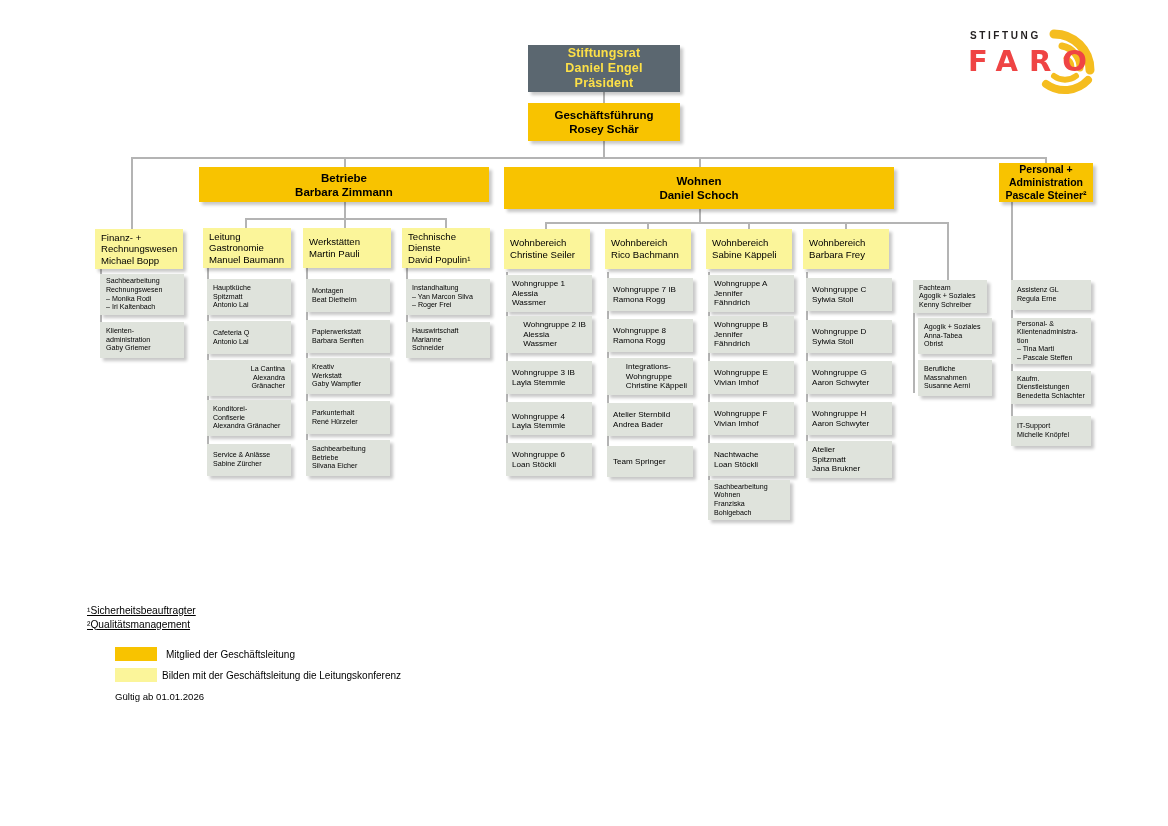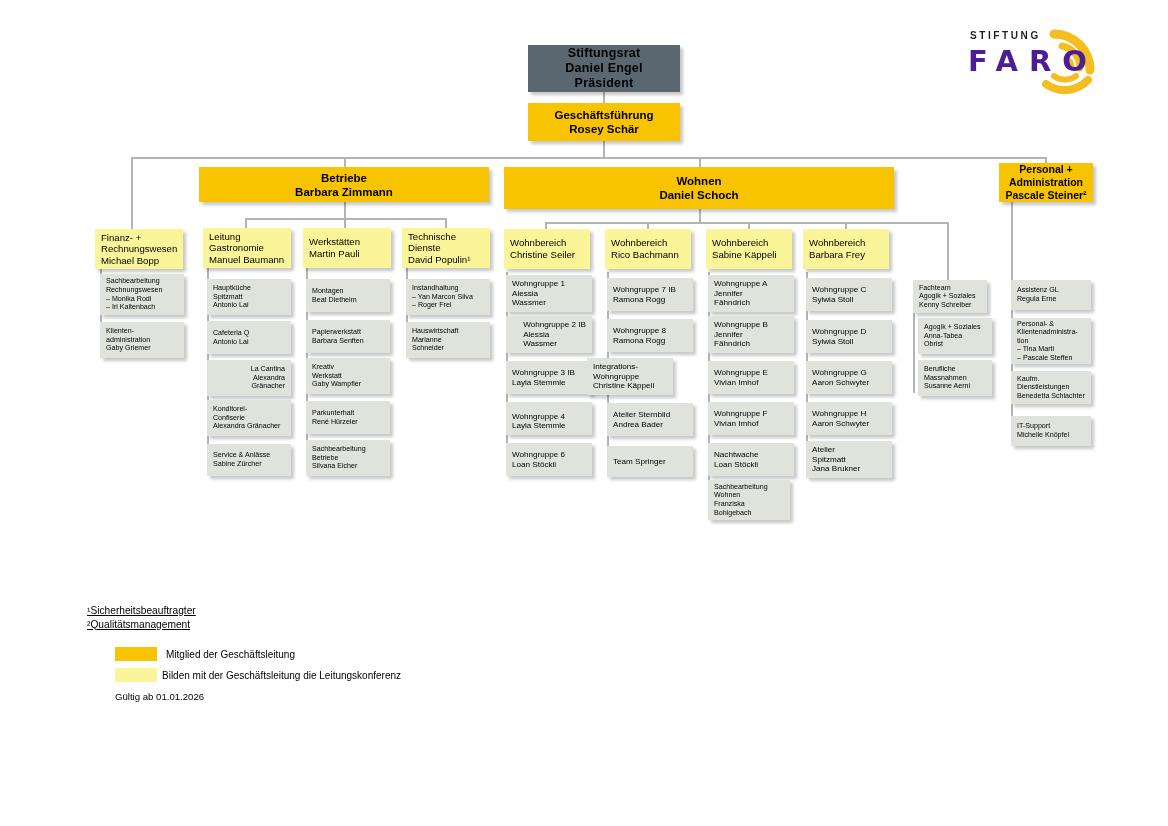--- a/index.html
+++ b/index.html
@@ -8,21 +8,21 @@
     font-family:"Liberation Sans","DejaVu Sans",sans-serif;
     color:#000;overflow:hidden;
   }
   #canvas{position:absolute;left:0;top:0;width:972px;height:826px;}
 
   
   .box{position:absolute;box-sizing:border-box;
        box-shadow:3px 3px 3px rgba(0,0,0,.22);
        display:flex;flex-direction:column;justify-content:center;
        white-space:pre-line;}
-  .box.dark{background:#5b6770;color:#000000;font-weight:bold;text-align:center;
+  .box.dark{background:#5b6770;color:#fde047;font-weight:bold;text-align:center;
             font-size:12.5px;line-height:15px;letter-spacing:.2px;}
   .box.gold{background:#f8c300;color:#000;font-weight:bold;text-align:center;
             font-size:11.5px;line-height:14px;}
   .box.gold.small{font-size:10.5px;line-height:13px;}
   .box.pale{background:#fbf59a;color:#000;text-align:left;
             font-size:9.6px;line-height:11.6px;padding:4px 6px;}
   .box.grey{background:#dfe3dc;color:#000;text-align:left;
             font-size:9.2px;line-height:11px;padding:4px 7px;}
   .box.grey.tiny{font-size:7.1px;line-height:8.6px;padding:4px 6px;}
   .box.grey.mid{font-size:8.1px;line-height:9.6px;padding:4px 6px;}
@@ -36,21 +36,21 @@
   .fnote{position:absolute;font-size:10.2px;line-height:13.5px;color:#000;white-space:pre-line;}
   .swatch{position:absolute;width:42px;height:14px;}
   .lgtext{position:absolute;font-size:10px;color:#000;line-height:14px;}
   .valid{position:absolute;font-size:9.6px;color:#000;}
 
   
   #logo{position:absolute;left:962px;top:14px;width:150px;height:82px;}
   .lg-stiftung{position:absolute;left:8px;top:16px;font-size:10px;letter-spacing:2.6px;
                font-weight:bold;color:#231f20;}
   .lg-faro{position:absolute;left:6px;top:30px;font-size:29px;letter-spacing:11px;
-           font-weight:bold;color:#4c1d95;font-family:"DejaVu Sans",sans-serif;}
+           font-weight:bold;color:#ef4444;font-family:"DejaVu Sans",sans-serif;}
 </style>
 </head>
 <body>
 
 <div id="canvas">
 
   <div id="logo">
     <svg width="150" height="82" viewBox="0 0 150 82">
       <g fill="none" stroke="#f5bd1f" stroke-width="9" stroke-linecap="round">
         <path d="M92 20 A36 36 0 0 1 128 56"></path>
@@ -273,21 +273,21 @@
   </div>
 
   <div class="box grey mid" style="left:607px;top:278px;width:86px;height:33px;">
     <span>Wohngruppe 7 IB
 Ramona Rogg</span>
   </div>
   <div class="box grey mid" style="left:607px;top:319px;width:86px;height:33px;">
     <span>Wohngruppe 8
 Ramona Rogg</span>
   </div>
-  <div class="box grey mid" style="left:587px;top:358px;width:86px;height:37px;">
+  <div class="box grey mid" style="left:607px;top:358px;width:86px;height:37px;align-items:flex-end;">
     <span>Integrations-
 Wohngruppe
 Christine Käppeli</span>
   </div>
   <div class="box grey mid" style="left:607px;top:403px;width:86px;height:33px;">
     <span>Atelier Sternbild
 Andrea Bader</span>
   </div>
   <div class="box grey mid" style="left:607px;top:446px;width:86px;height:31px;">
     <span>Team Springer</span>

